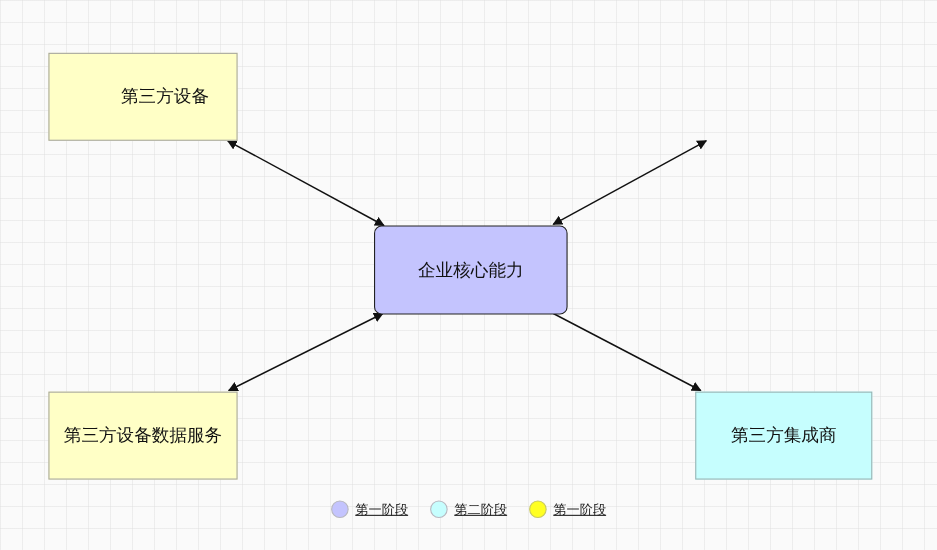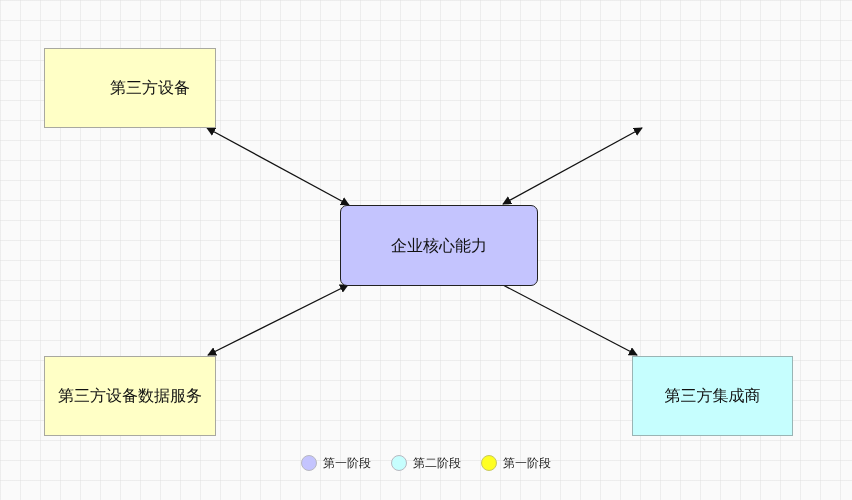--- a/index.html
+++ b/index.html
@@ -60,20 +60,21 @@
     .legend {
       position: absolute;
       top: 452px;
       left: 0;
       width: 852px;
       display: flex;
       justify-content: center;
       gap: 20px;
       font-size: 12px;
       color: #222;
+      text-decoration: underline;
     }
     .legend-item {
       display: flex;
       align-items: center;
       gap: 6px;
       height: 22px;
     }
     .legend-dot {
       width: 16px;
       height: 16px;
@@ -109,21 +110,21 @@
 
 
   <div class="node yellow" style="left:44px; top:356px; width:172px; height:80px;">
     <span>第三方设备数据服务</span>
   </div>
 
   <div class="node cyan" style="left:632px; top:356px; width:161px; height:80px;">
     <span>第三方集成商</span>
   </div>
 
-  <div class="node purple" style="left:340px; top:205px; width:198px; height:81px;gap:12px;">
+  <div class="node purple" style="left:340px; top:205px; width:176px; height:81px;gap:12px;">
     <span>企业核心能力</span>
   </div>
 
   <div class="legend">
     <div class="legend-item">
       <span class="legend-dot" style="background:#c4c4fe;"></span>
       <span>第一阶段</span>
     </div>
     <div class="legend-item">
       <span class="legend-dot" style="background:#c6fefe;"></span>

